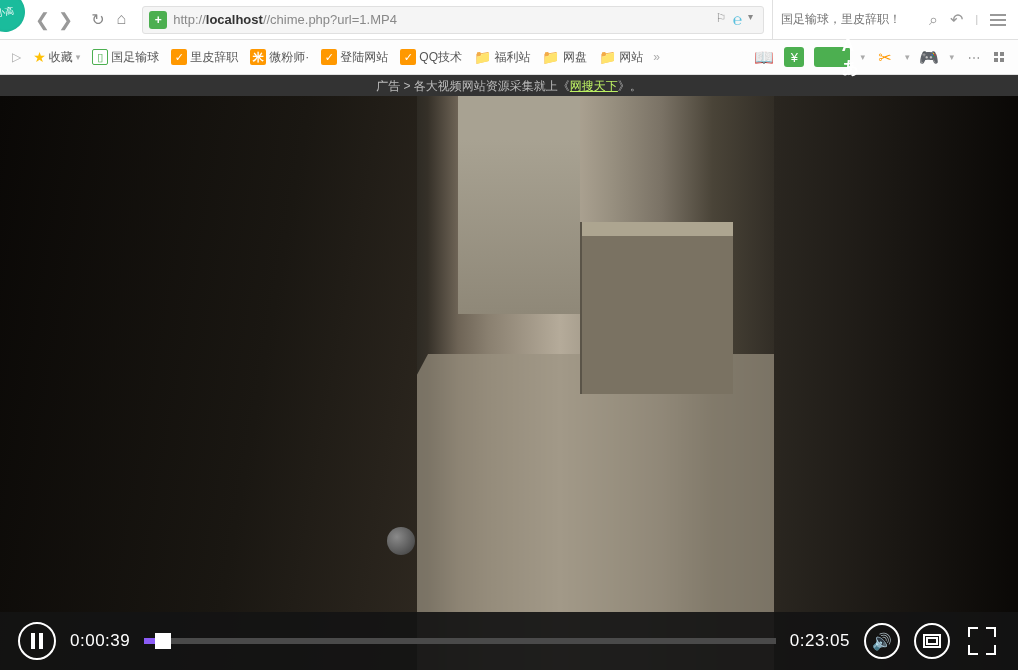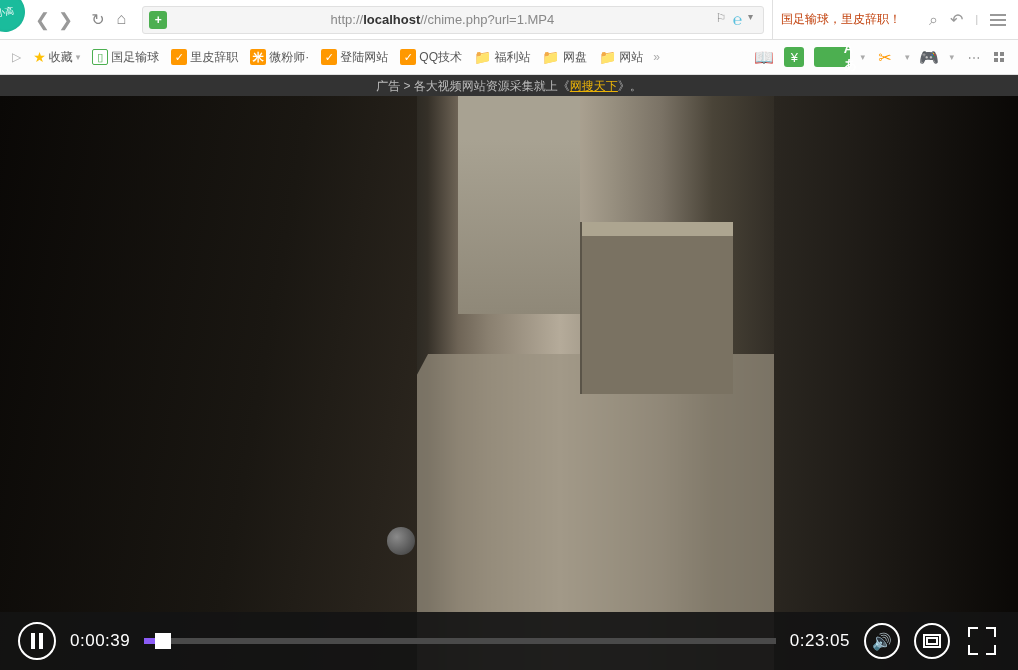--- a/index.html
+++ b/index.html
@@ -6,54 +6,54 @@
 body { width: 1018px; height: 670px; font-family: "Microsoft YaHei", Arial, sans-serif; font-size: 12px; background: #fff; overflow: hidden; }
 
 
 .address-bar { height: 40px; display: flex; align-items: center; border-bottom: 1px solid #e0e0e0; background: #fff; }
 .logo-badge { width: 40px; height: 40px; background: radial-gradient(circle, #1abc9c 60%, #16a085 100%); border-radius: 50%; margin-left: -15px; margin-top: -15px; color: #fff; font-size: 9px; display: flex; align-items: center; justify-content: center; transform: rotate(-10deg); position: relative; z-index: 2; }
 .nav-arrows { display: flex; gap: 8px; padding: 0 10px; color: #999; font-size: 18px; }
 .nav-arrow { cursor: pointer; }
 .refresh-home { display: flex; gap: 12px; padding: 0 8px; color: #888; font-size: 16px; }
 .url-box { flex: 1; height: 28px; display: flex; align-items: center; background: #f5f5f5; border: 1px solid #e0e0e0; border-radius: 3px; margin: 0 8px; padding: 0 6px; }
 .shield-icon { width: 18px; height: 18px; background: #4caf50; border-radius: 3px; display: flex; align-items: center; justify-content: center; color: #fff; font-weight: bold; font-size: 12px; margin-right: 6px; }
-.url-text { flex: 1; color: #888; font-size: 13px; text-align: center; }
+.url-text { flex: 1; color: #888; font-size: 13px; }
 .url-text .bold { color: #333; font-weight: 600; }
 .share-icons { display: flex; gap: 6px; padding: 0 4px; color: #888; }
 .ie-icon { color: #5bc0de; font-size: 16px; }
 .tab-area { display: flex; align-items: center; padding: 0 8px; border-left: 1px solid #e0e0e0; height: 100%; }
-.tab-label { color: #c2410c; font-size: 12px; padding-right: 8px; }
+.tab-label { color: #737373; font-size: 12px; padding-right: 8px; }
 .right-tools { display: flex; gap: 12px; padding: 0 12px; color: #999; font-size: 16px; align-items: center; }
 .hamburger { display: flex; flex-direction: column; gap: 3px; }
 .hamburger span { width: 16px; height: 2px; background: #999; }
 
 
 .bookmarks-bar { height: 35px; display: flex; align-items: center; padding: 0 6px; border-bottom: 1px solid #e0e0e0; background: #fdfdfd; }
 .bm-expand { color: #aaa; font-size: 12px; padding: 0 6px; }
 .bookmark { display: flex; align-items: center; gap: 3px; padding: 0 6px; color: #555; font-size: 12px; cursor: pointer; white-space: nowrap; }
 .bm-icon { width: 16px; height: 16px; display: flex; align-items: center; justify-content: center; border-radius: 2px; font-size: 11px; }
 .bm-star { color: #ffc107; font-size: 14px; }
 .bm-phone { border: 1px solid #4caf50; color: #4caf50; background: #fff; }
 .bm-check { background: #ff9800; color: #fff; }
 .bm-orange { background: #ff9800; color: #fff; font-weight: bold; }
 .bm-folder { color: #ffb84d; font-size: 14px; }
 .ext-icons { margin-left: auto; display: flex; gap: 10px; padding-right: 8px; align-items: center; }
 .ext-icon { width: 20px; height: 20px; display: flex; align-items: center; justify-content: center; border-radius: 3px; font-size: 13px; }
 .ext-book { color: #4caf50; font-size: 16px; }
 .ext-yen { background: #4caf50; color: #fff; }
-.ext-afont { background: #4caf50; color: #fff; font-weight: bold; font-size: 13px; padding-left: 36px; }
+.ext-afont { background: #4caf50; color: #fff; font-weight: bold; font-size: 17px; padding-left: 36px; }
 .ext-scissor { color: #ff9800; font-size: 16px; }
 .ext-game { color: #4caf50; font-size: 16px; }
 .ext-dots { color: #888; }
 .ext-grid { display: grid; grid-template-columns: repeat(2,4px); gap: 2px; }
 .ext-grid span { width: 4px; height: 4px; background: #888; }
 
 
 .ad-banner { background: #333; color: #bbb; text-align: center; font-size: 12px; padding: 3px 0; height: 21px; }
-.ad-banner a { color: #eab308; text-decoration: underline; }
+.ad-banner a { color: #bef264; text-decoration: underline; }
 
 
 .video-area { height: 574px; background: #000; position: relative; }
 .video-frame { position: absolute; inset: 0; overflow: hidden; }
 .scene { position: absolute; inset: 0; background: linear-gradient(90deg, #1a1814 0%, #1a1814 40%, #2a2822 40.5%, #353028 42%, #6e6456 45%, #8a8070 48%, #b5ab9a 55%, #989080 60%, #7a7265 65%, #4a4438 70%, #2a2620 78%, #151210 100%); }
 .door-panel { position: absolute; left: 0; top: 0; width: 41%; height: 100%; background: linear-gradient(100deg, #0a0806 0%, #1a1712 60%, #2e2820 100%); }
 .door-knob { position: absolute; left: 38%; top: 75%; width: 28px; height: 28px; background: radial-gradient(circle at 35% 35%, #8a8a8a, #3a3a3a); border-radius: 50%; }
 .bright-gap { position: absolute; left: 45%; top: 0; width: 12%; height: 38%; background: linear-gradient(180deg, #a8a292 20%, #8f8878 100%); }
 .cabinet { position: absolute; left: 57%; top: 22%; width: 15%; height: 30%; background: linear-gradient(180deg, #ada590 0 8%, #7a7262 8% 100%); border-left: 2px solid #5a5448; }
 .floor { position: absolute; left: 42%; bottom: 10%; width: 35%; height: 45%; background: #9a9280; transform: perspective(400px) rotateX(50deg); transform-origin: top; opacity: 0.7; }

